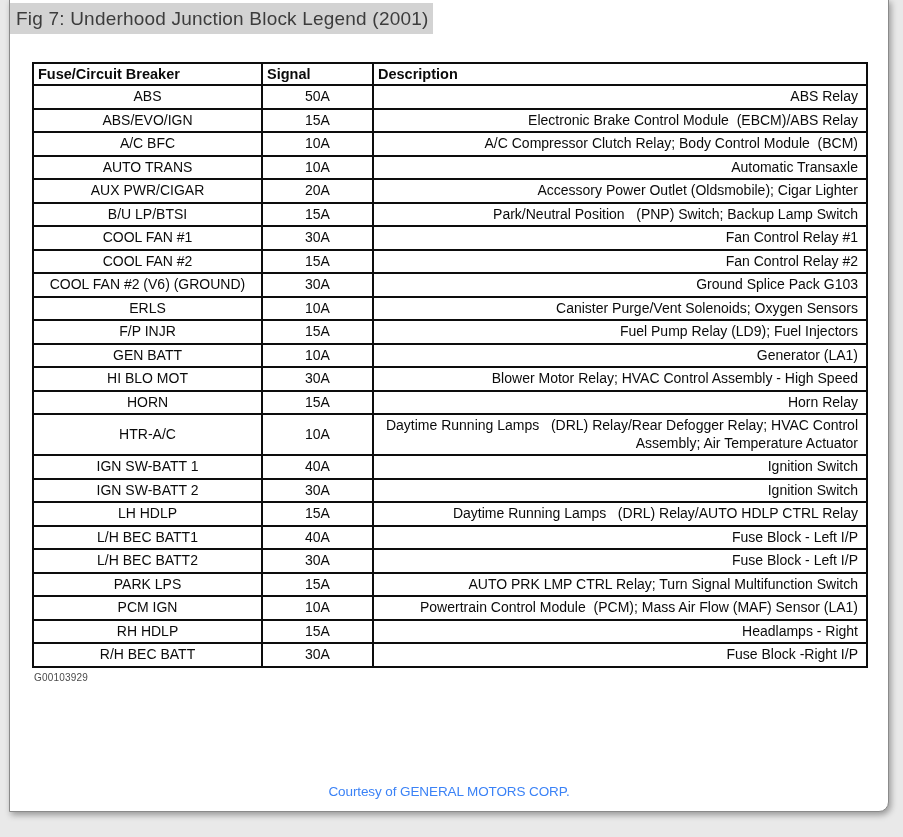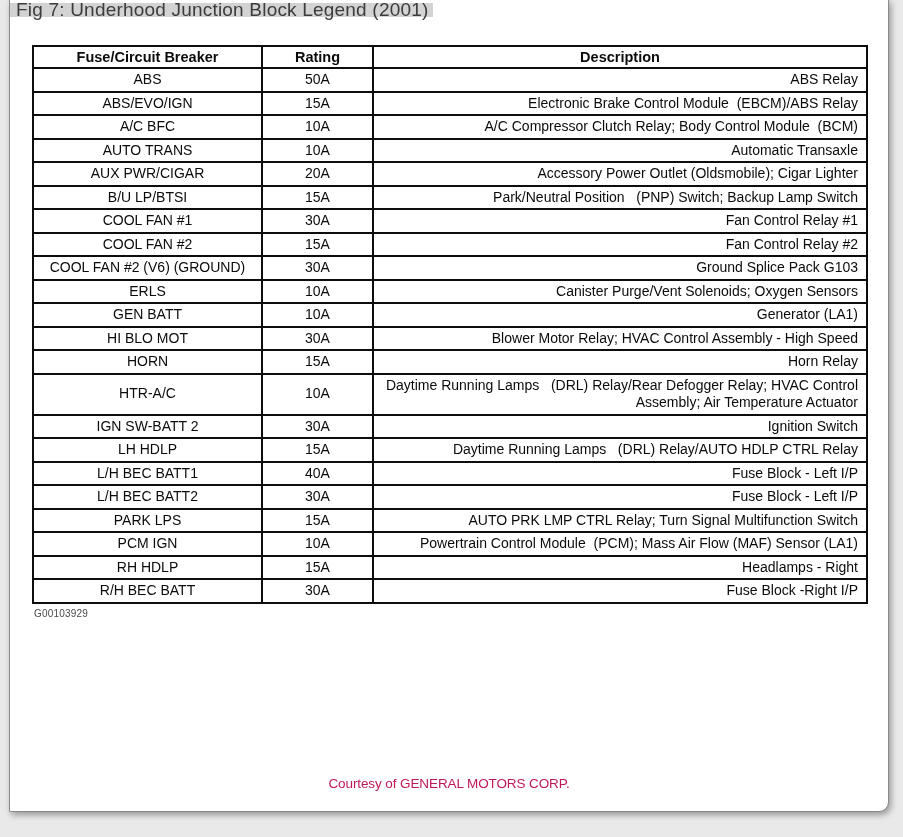--- a/index.html
+++ b/index.html
@@ -22,21 +22,21 @@
     height: 813px;
     background: #ffffff;
     border: 1px solid #8a8a8a;
     border-radius: 0 0 10px 0;
     box-shadow: 2px 3px 6px rgba(0,0,0,0.35);
     box-sizing: border-box;
   }
   .title-bar {
     margin-top: 3px;
     width: 423px;
-    height: 14px;
+    height: 31px;
     background: #d3d3d3;
     display: flex;
     align-items: center;
   }
   .title-bar .title-text {
     font-size: 19px;
     color: #3c3c3c;
     padding-left: 6px;
     letter-spacing: 0.2px;
     white-space: nowrap;
@@ -56,21 +56,21 @@
   table.fuse-table td {
     border: 2px solid #0d0d0d;
     padding: 1px 4px;
     height: 20px;
     line-height: 1.25;
     box-sizing: border-box;
     overflow: hidden;
   }
   table.fuse-table th {
     font-weight: bold;
-    text-align: center;
+    text-align: left;
     font-size: 14.5px;
   }
   table.fuse-table td:nth-child(1),
   table.fuse-table td:nth-child(2) {
     text-align: center;
     white-space: nowrap;
   }
   table.fuse-table td:nth-child(3) {
     text-align: right;
     padding: 2px 8px;
@@ -78,25 +78,25 @@
   }
   .caption-id {
     margin: 4px 0 0 24px;
     font-size: 10px;
     color: #4a4a4a;
     letter-spacing: 0.2px;
   }
   .courtesy {
     position: absolute;
     left: 0;
-    bottom: 20px;
+    bottom: 12px;
     width: 100%;
     text-align: center;
     font-size: 13.5px;
-    color: #be185d;
+    color: #3b82f6;
     letter-spacing: -0.1px;
   }
 </style>
 </head>
 <body>
 
 <div class="page">
 
   <div class="title-bar">
     <span class="title-text">Fig 7: Underhood Junction Block Legend (2001)</span>
@@ -104,21 +104,21 @@
 
   <table class="fuse-table">
     <colgroup>
       <col class="c-fuse">
       <col class="c-rating">
       <col class="c-desc">
     </colgroup>
     <thead>
       <tr>
         <th>Fuse/Circuit Breaker</th>
-        <th>Rating</th>
+        <th>Signal</th>
         <th>Description</th>
       </tr>
     </thead>
     <tbody>
         <tr>
           <td>ABS</td>
           <td>50A</td>
           <td>ABS Relay</td>
         </tr>
         <tr>
@@ -160,38 +160,48 @@
           <td>COOL FAN #2 (V6) (GROUND)</td>
           <td>30A</td>
           <td>Ground Splice Pack G103</td>
         </tr>
         <tr>
           <td>ERLS</td>
           <td>10A</td>
           <td>Canister Purge/Vent Solenoids; Oxygen Sensors</td>
         </tr>
         <tr>
+          <td>F/P INJR</td>
+          <td>15A</td>
+          <td>Fuel Pump Relay (LD9); Fuel Injectors</td>
+        </tr>
+        <tr>
           <td>GEN BATT</td>
           <td>10A</td>
           <td>Generator (LA1)</td>
         </tr>
         <tr>
           <td>HI BLO MOT</td>
           <td>30A</td>
           <td>Blower Motor Relay; HVAC Control Assembly - High Speed</td>
         </tr>
         <tr>
           <td>HORN</td>
           <td>15A</td>
           <td>Horn Relay</td>
         </tr>
         <tr>
           <td>HTR-A/C</td>
           <td>10A</td>
           <td>Daytime Running Lamps   (DRL) Relay/Rear Defogger Relay; HVAC Control Assembly; Air Temperature Actuator</td>
+        </tr>
+        <tr>
+          <td>IGN SW-BATT 1</td>
+          <td>40A</td>
+          <td>Ignition Switch</td>
         </tr>
         <tr>
           <td>IGN SW-BATT 2</td>
           <td>30A</td>
           <td>Ignition Switch</td>
         </tr>
         <tr>
           <td>LH HDLP</td>
           <td>15A</td>
           <td>Daytime Running Lamps   (DRL) Relay/AUTO HDLP CTRL Relay</td>

